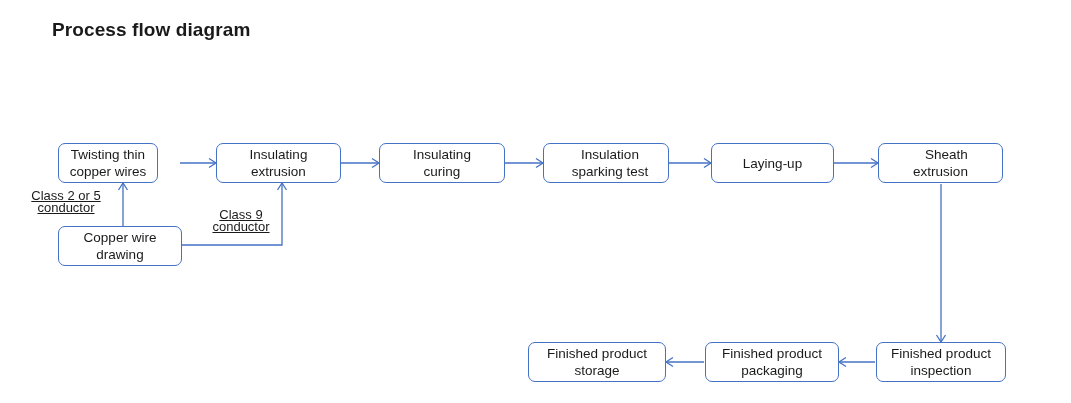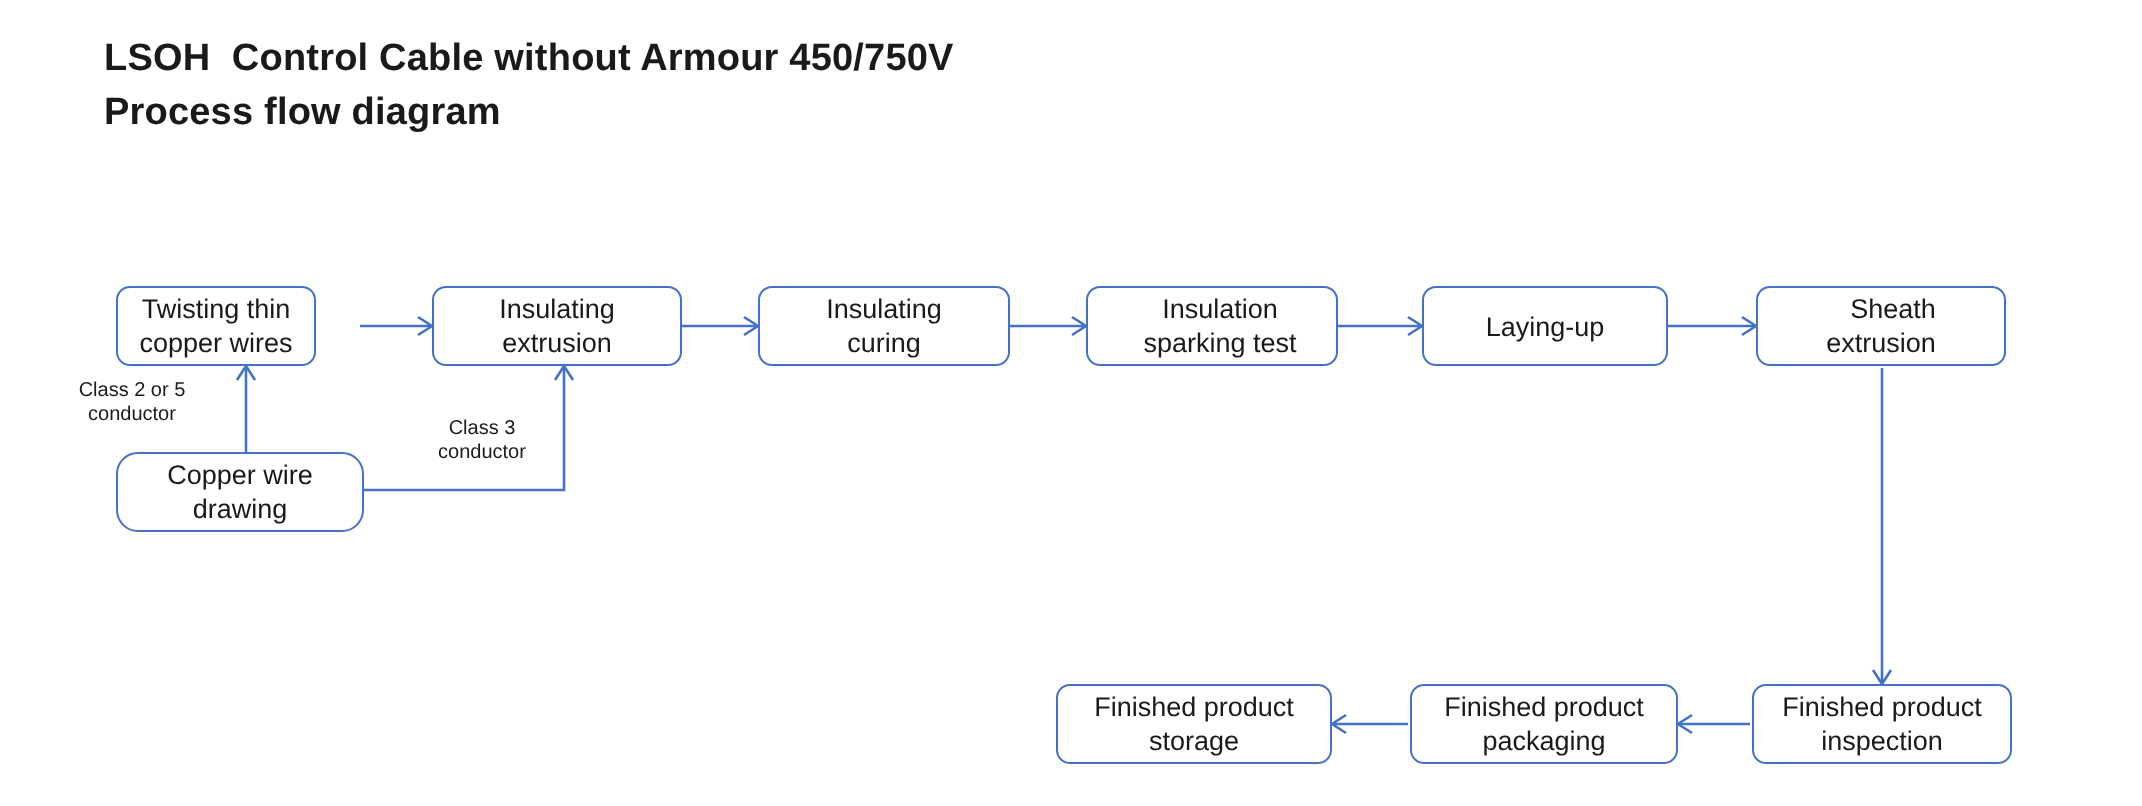--- a/index.html
+++ b/index.html
@@ -52,25 +52,26 @@
     text-align: center;
     font-size: 13.5px;
     line-height: 17px;
     color: #1a1a1a;
     white-space: pre-line;
     padding: 0 4px;
   }
 
   .edge-label {
     position: absolute;
-    font-size: 10px;
+    font-size: 13px;
     line-height: 12px;
     color: #1a1a1a;
     text-align: center;
     white-space: pre-line;
+    text-decoration: underline;
   }
 
   svg.connectors {
     position: absolute;
     left: 0;
     top: 0;
     width: 1071px;
     height: 403px;
     overflow: visible;
     pointer-events: none;
@@ -84,21 +85,20 @@
   svg.connectors .head {
     stroke: #4472c4;
     stroke-width: 1.3;
     fill: none;
   }
 </style>
 </head>
 <body>
 
 <div id="diagram-title">
-  <span class="title-line">LSOH  Control Cable without Armour 450/750V</span>
   <span class="title-line">Process flow diagram</span>
 </div>
 
 <div id="canvas">
 
   <svg class="connectors" viewBox="0 0 1071 403">
 
     <line x1="180" y1="163" x2="215" y2="163"></line>
     <path class="head" d="M 209 158.5 L 216 163 L 209 167.5"></path>
 
@@ -140,31 +140,31 @@
 curing</div>
 
   <div class="node" style="left:543px; top:143px; width:126px; height:40px;padding-left:12px;">Insulation
 sparking test</div>
 
   <div class="node" style="left:711px; top:143px; width:123px; height:40px;">Laying-up</div>
 
   <div class="node" style="left:878px; top:143px; width:125px; height:40px;text-align:right;">Sheath
 extrusion</div>
 
-  <div class="node" style="left:58px; top:226px; width:124px; height:40px;border-radius:11px;">Copper wire
+  <div class="node" style="left:58px; top:226px; width:124px; height:40px;">Copper wire
 drawing</div>
 
   <div class="node" style="left:876px; top:342px; width:130px; height:40px;">Finished product
 inspection</div>
 
   <div class="node" style="left:705px; top:342px; width:134px; height:40px;">Finished product
 packaging</div>
 
   <div class="node" style="left:528px; top:342px; width:138px; height:40px;">Finished product
 storage</div>
 
   <div class="edge-label" style="left:16px; top:190px; width:100px;">Class 2 or 5
 conductor</div>
 
-  <div class="edge-label" style="left:198px; top:209px; width:86px;">Class 3
+  <div class="edge-label" style="left:198px; top:209px; width:86px;">Class 9
 conductor</div>
 
 </div>
 
 </body></html>

